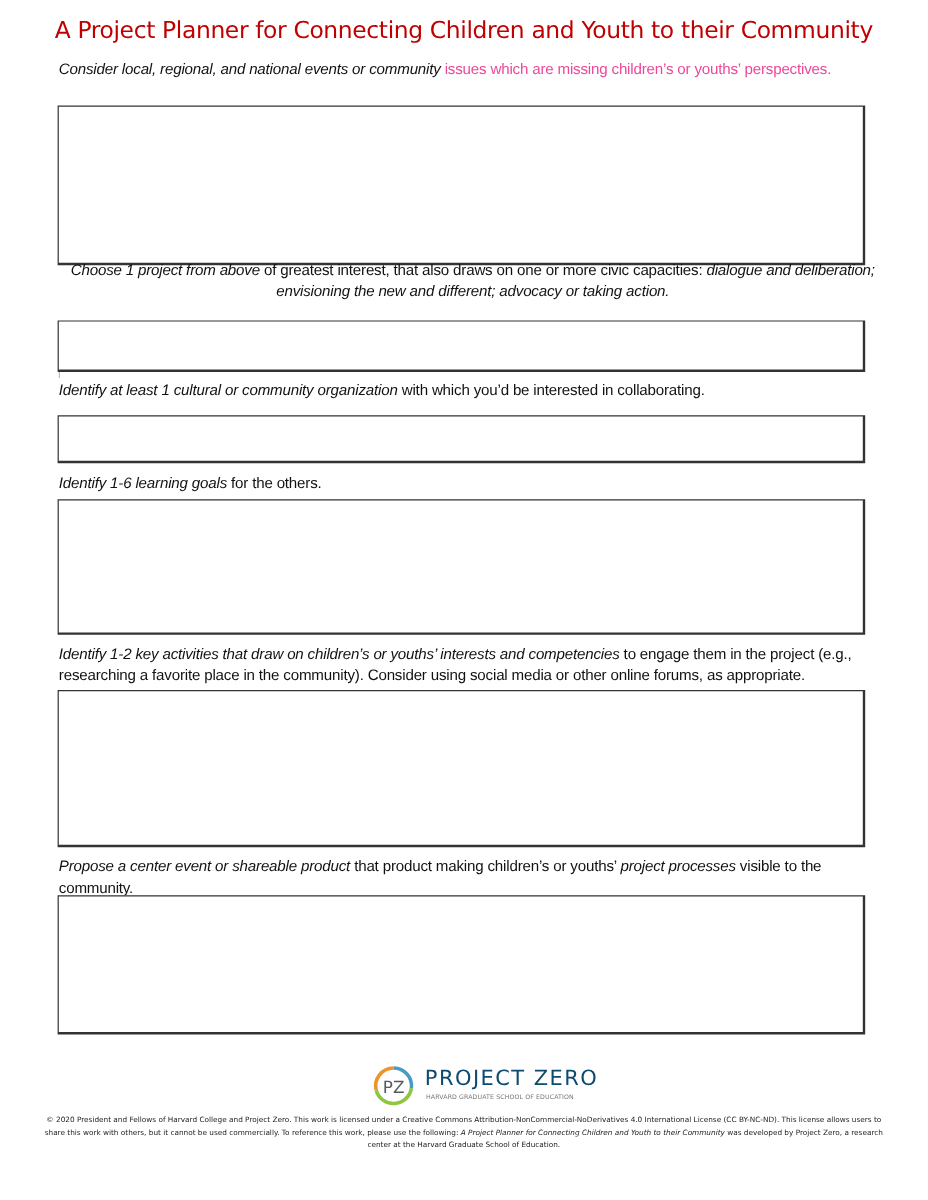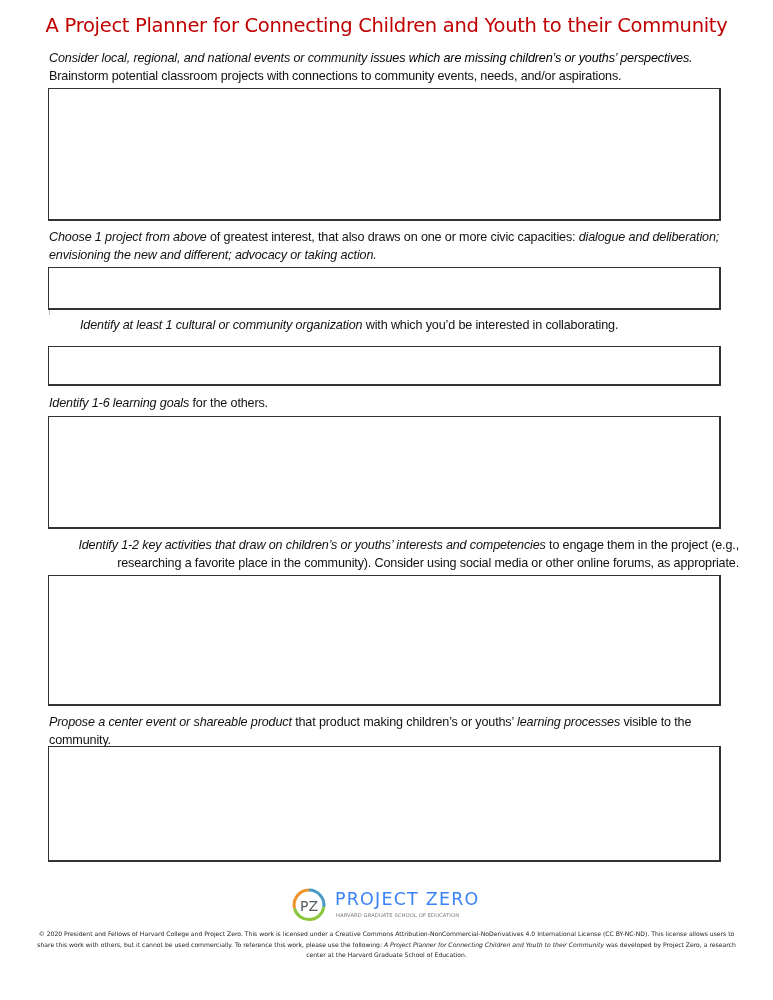--- a/index.html
+++ b/index.html
@@ -30,21 +30,21 @@
     .prompt {
       position: absolute;
       left: 49px;
       width: 690px;
       font-size: 12.6px;
       line-height: 18px;
       letter-spacing: -0.15px;
       color: #111111;
     }
     .prompt i { font-style: italic; }
-    .prompt .dim { font-style: italic; color: #000000; }
+    .prompt .dim { color: #ec4899; }
     .answer-box {
       position: absolute;
       left: 48px;
       width: 673px;
       border: 1.5px solid #333333;
       border-bottom-width: 2px;
       border-right-width: 2px;
       background: #ffffff;
       box-sizing: border-box;
       padding: 6px;
@@ -56,40 +56,40 @@
     .tick-mark {
       position: absolute;
       left: 49px;
       top: 310px;
       width: 1px;
       height: 5px;
       background: #bbbbbb;
     }
     .logo {
       position: absolute;
-      left: 291px;
+      left: 310px;
       top: 887px;
       width: 170px;
       height: 40px;
     }
     .logo-circle {
       position: absolute;
       left: 0;
       top: 0;
       width: 36px;
       height: 36px;
     }
     .logo-name {
       position: absolute;
       left: 44px;
       top: 2px;
       font-family: "DejaVu Sans", sans-serif;
       font-size: 17.5px;
       letter-spacing: 1.2px;
-      color: #3b82f6;
+      color: #0c4a6e;
       white-space: nowrap;
     }
     .logo-sub {
       position: absolute;
       left: 45px;
       top: 25px;
       font-family: "DejaVu Sans", sans-serif;
       font-size: 5.2px;
       letter-spacing: 0.1px;
       color: #777777;
@@ -108,48 +108,47 @@
     }
     .footer i { font-style: italic; }
   </style>
 </head>
 <body>
 
 <div class="title">A Project Planner for Connecting Children and Youth to their Community</div>
 
 <div class="prompt" style="top:49px;">
   <i>Consider local, regional, and national events or community</i><span class="dim"> issues which are missing children’s or youths’ perspectives.</span><br>
-  <span>Brainstorm potential classroom projects with connections to community events, needs, and/or aspirations.</span>
 </div>
 <textarea class="answer-box" style="top: 88px; height: 133px;" placeholder=""></textarea>
 
-<div class="prompt" style="top:228px;">
+<div class="prompt" style="top:216px;text-align:center;">
   <i>Choose 1 project from above</i><span> of greatest interest, that also draws on one or more civic capacities: </span><i>dialogue and deliberation; envisioning the new and different; advocacy or taking action.</i>
 </div>
 <textarea class="answer-box" style="top: 267px; height: 43px;" placeholder=""></textarea>
 
 <div class="tick-mark"></div>
 
-<div class="prompt" style="top:316px;margin-left:31px;">
+<div class="prompt" style="top:316px;">
   <i>Identify at least 1 cultural or community organization</i><span> with which you’d be interested in collaborating.</span>
 </div>
 <textarea class="answer-box" style="top: 346px; height: 40px;" placeholder=""></textarea>
 
 <div class="prompt" style="top:394px;">
   <i>Identify 1-6 learning goals</i><span> for the others.</span>
 </div>
 <textarea class="answer-box" style="top: 416px; height: 113px;" placeholder=""></textarea>
 
-<div class="prompt" style="top:536px;text-align:right;">
+<div class="prompt" style="top:536px;">
   <i>Identify 1-2 key activities that draw on children’s or youths’ interests and competencies</i><span> to engage them in the project (e.g., researching a favorite place in the community). Consider using social media or other online forums, as appropriate.</span>
 </div>
 <textarea class="answer-box" style="top: 575px; height: 131px;" placeholder=""></textarea>
 
 <div class="prompt" style="top:713px;">
-  <i>Propose a center event or shareable product</i><span> that product making children’s or youths’ </span><i>learning processes</i><span> visible to the community.</span>
+  <i>Propose a center event or shareable product</i><span> that product making children’s or youths’ </span><i>project processes</i><span> visible to the community.</span>
 </div>
 <textarea class="answer-box" style="top: 746px; height: 116px;" placeholder=""></textarea>
 
 <div class="logo">
   <svg class="logo-circle" viewBox="0 0 36 36">
     <path d="M18 3 A15 15 0 0 0 3.5 21.5" fill="none" stroke="#F0922B" stroke-width="3"></path>
     <path d="M18 3 A15 15 0 0 1 32.8 20" fill="none" stroke="#4A9BC4" stroke-width="3"></path>
     <path d="M3.5 21.5 A15 15 0 0 0 32.8 20" fill="none" stroke="#8DC63F" stroke-width="3"></path>
     <text x="18" y="23.5" text-anchor="middle" font-family="DejaVu Sans, sans-serif" font-size="14" fill="#555A60">PZ</text>
   </svg>

